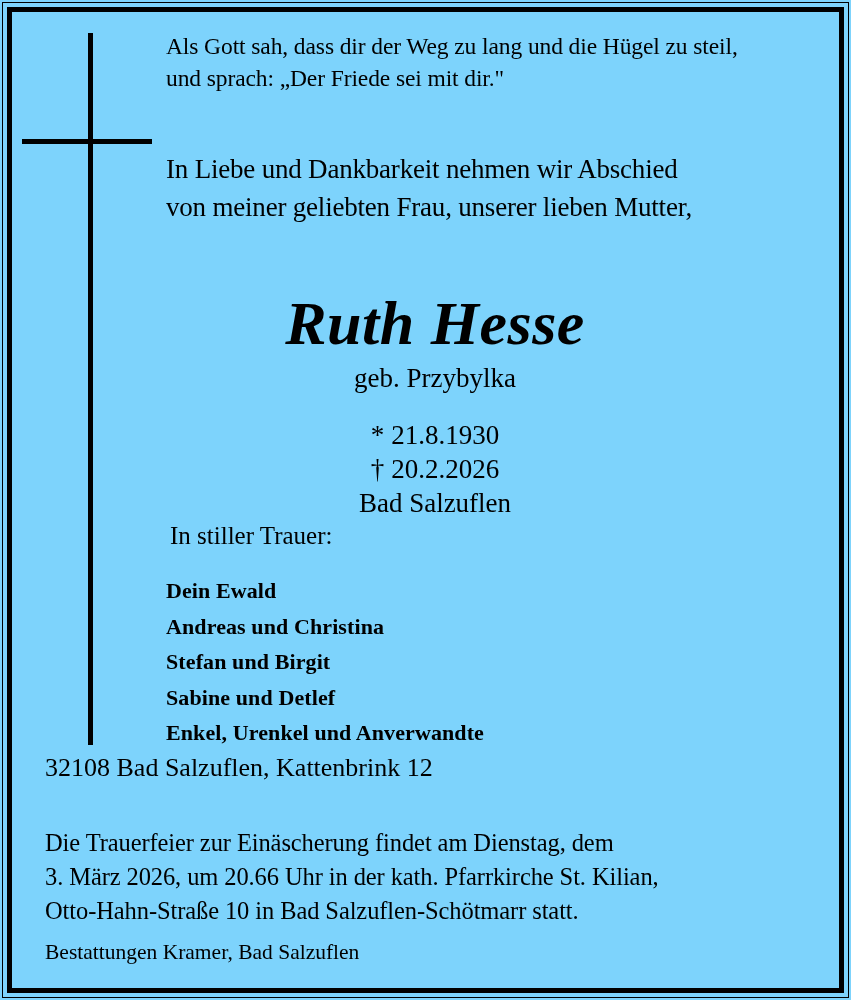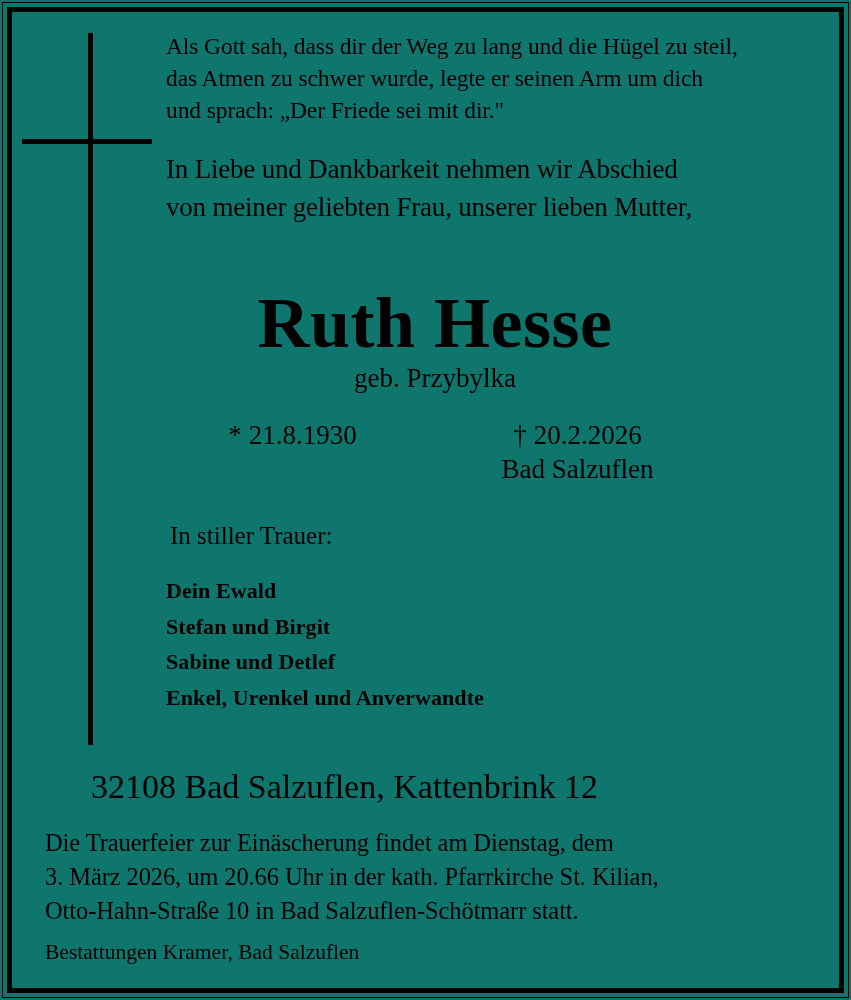--- a/index.html
+++ b/index.html
@@ -10,21 +10,21 @@
   body {
     font-family: "Liberation Serif", "DejaVu Serif", serif;
     color: #000000;
   }
 
   .notice {
     position: relative;
     width: 851px;
     height: 1000px;
     box-sizing: border-box;
-    background: #0f766e;
+    background: #7dd3fc;
     overflow: hidden;
   }
 
   
   .frame-outer {
     position: absolute;
     left: 2px;
     top: 2px;
     right: 2px;
     bottom: 2px;
@@ -94,39 +94,41 @@
 
   
   .name-block {
     position: absolute;
     left: 150px;
     top: 288px;
     width: 570px;
     text-align: center;
   }
   .deceased-name {
-    font-size: 72px;
+    font-size: 62px;
     font-weight: bold;
     line-height: 70px;
     letter-spacing: 0.5px;
     white-space: nowrap;
+    font-style: italic;
   }
   .maiden-name {
     font-size: 27px;
     line-height: 36px;
     margin-top: 2px;
   }
 
   
   .dates {
     position: absolute;
     left: 150px;
     top: 418px;
     width: 570px;
     display: flex;
+    flex-direction: column;
   }
   .date-col {
     flex: 1 1 50%;
     text-align: center;
     font-size: 27px;
     line-height: 34px;
   }
   .date-symbol {
     display: inline-block;
     margin-right: 7px;
@@ -147,24 +149,23 @@
     font-size: 22px;
     font-weight: bold;
     line-height: 35.5px;
     letter-spacing: 0.1px;
   }
 
   
   .address {
     position: absolute;
     left: 45px;
-    top: 770px;
-    font-size: 34px;
+    top: 751px;
+    font-size: 26px;
     line-height: 34px;
-    margin-left: 46px;
   }
 
   
   .ceremony {
     position: absolute;
     left: 45px;
     top: 826px;
     width: 780px;
     font-size: 24.5px;
     line-height: 34px;
@@ -192,21 +193,20 @@
 
   <div class="canvas">
 
     <div>
       <div class="cross-vertical"></div>
       <div class="cross-horizontal"></div>
     </div>
 
     <div class="verse">
       <span class="line">Als Gott sah, dass dir der Weg zu lang und die Hügel zu steil,</span>
-      <span class="line">das Atmen zu schwer wurde, legte er seinen Arm um dich</span>
       <span class="line">und sprach: „Der Friede sei mit dir."</span>
     </div>
 
     <div class="farewell">
       <span class="line">In Liebe und Dankbarkeit nehmen wir Abschied</span>
       <span class="line">von meiner geliebten Frau, unserer lieben Mutter,</span>
     </div>
 
     <div class="name-block">
       <div class="deceased-name">Ruth Hesse</div>
@@ -219,20 +219,21 @@
       </div>
       <div class="date-col">
         <div><span class="date-symbol">†</span><span>20.2.2026</span></div>
         <div>Bad Salzuflen</div>
       </div>
     </div>
 
     <div class="mourn-intro">In stiller Trauer:</div>
     <div class="mourn-list">
       <span class="line">Dein Ewald</span>
+      <span class="line">Andreas und Christina</span>
       <span class="line">Stefan und Birgit</span>
       <span class="line">Sabine und Detlef</span>
       <span class="line">Enkel, Urenkel und Anverwandte</span>
     </div>
 
     <div class="address">32108 Bad Salzuflen, Kattenbrink 12</div>
 
     <div class="ceremony">
       <span class="line">Die Trauerfeier zur Einäscherung findet am Dienstag, dem</span>
       <span class="line">3. März 2026, um 20.66 Uhr in der kath. Pfarrkirche St. Kilian,</span>

